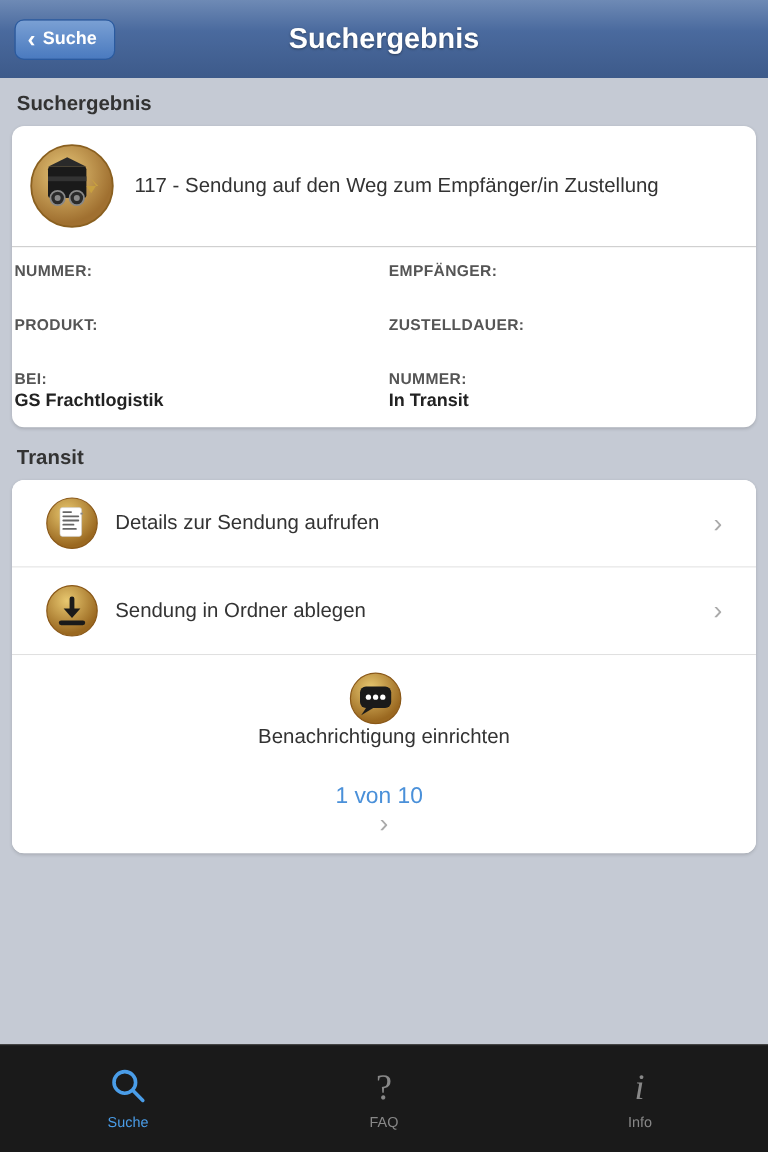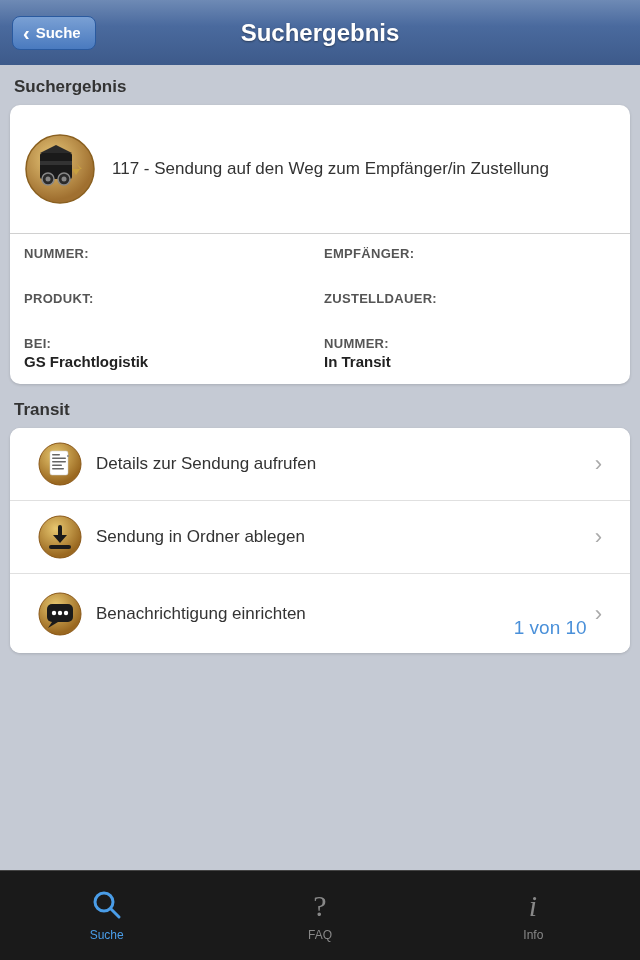--- a/index.html
+++ b/index.html
@@ -75,41 +75,41 @@
       border-radius: 10px;
       margin-bottom: 16px;
       overflow: hidden;
       box-shadow: 0 1px 3px rgba(0,0,0,0.15);
     }
 
     
     .status-row {
       display: flex;
       align-items: center;
-      padding: 28px 14px;
+      padding: 14px 14px;
       border-bottom: 1px solid #d0d0d0;
       gap: 16px;
     }
     .package-icon {
       width: 72px;
       height: 72px;
       flex-shrink: 0;
     }
     .status-text {
       font-size: 17px;
       color: #333;
       line-height: 1.4;
       font-weight: normal;
     }
 
     
     .details-grid {
       display: grid;
       grid-template-columns: 1fr 1fr;
-      padding: 12px 14px 14px;
+      padding: 12px 2px 14px;
       gap: 8px 8px;
     }
     .detail-cell {
       display: flex;
       flex-direction: column;
       gap: 2px;
     }
     .detail-label {
       font-size: 13px;
       font-weight: bold;
@@ -130,20 +130,21 @@
       display: flex;
       align-items: center;
       padding: 14px 28px;
       border-bottom: 1px solid #e0e0e0;
       cursor: pointer;
       background: white;
       position: relative;
     }
     .action-item:last-child {
       border-bottom: none;
+      flex-direction: column;
     }
     .action-icon-wrap {
       width: 44px;
       height: 44px;
       flex-shrink: 0;
       margin-right: 14px;
     }
     .action-label {
       flex: 1;
       font-size: 17px;

